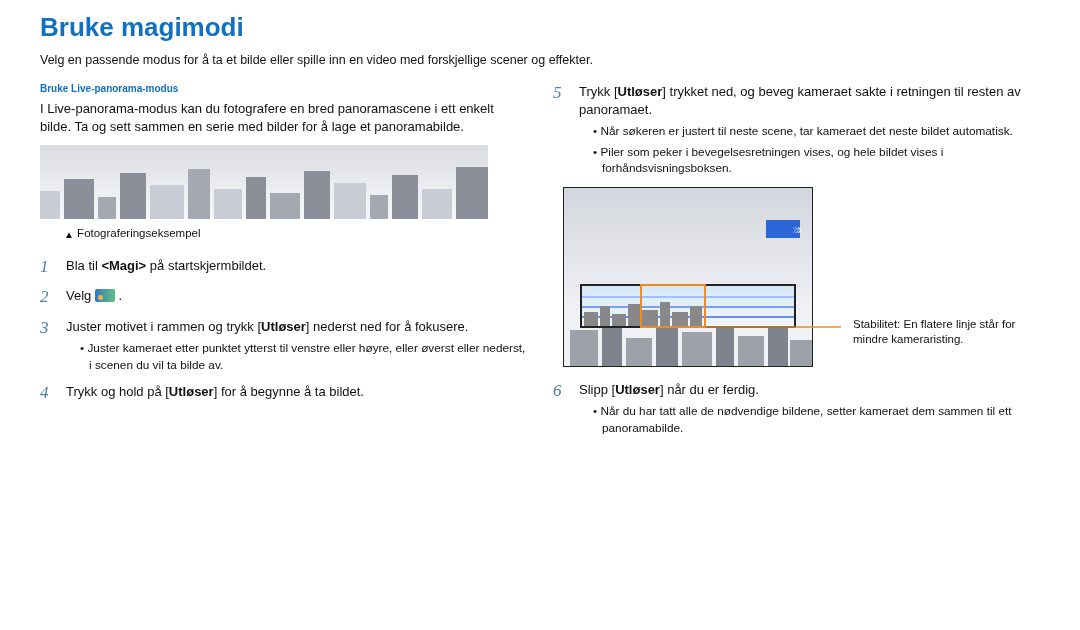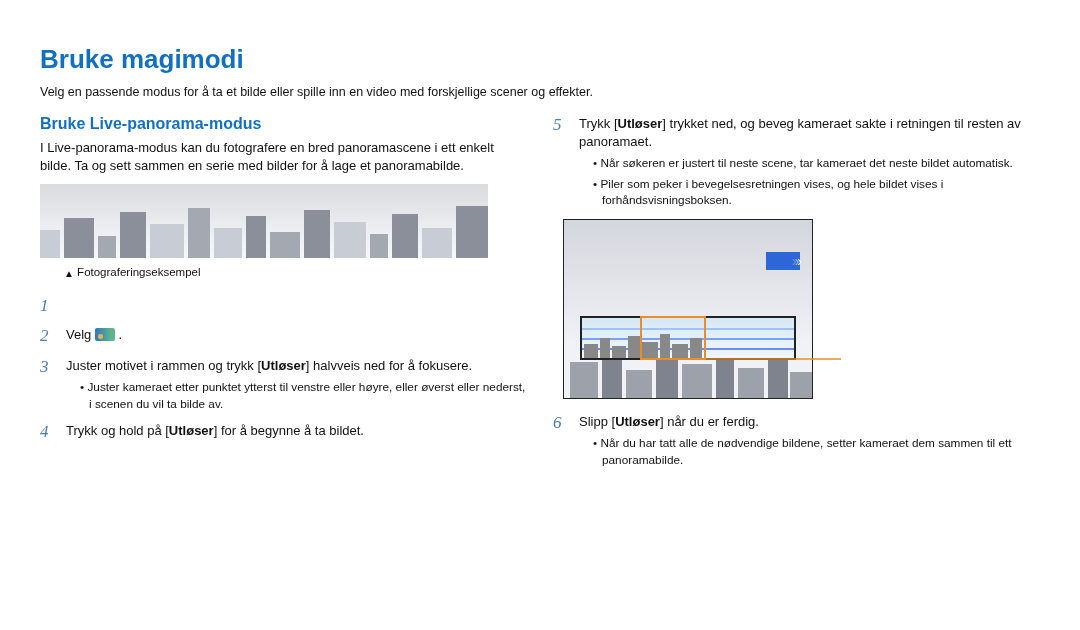--- a/index.html
+++ b/index.html
@@ -1,24 +1,24 @@
 <!DOCTYPE html>
 <html><head>
 <meta charset="utf-8">
 <style>
   * { box-sizing: border-box; margin: 0; padding: 0; }
   html, body { width: 1080px; height: 630px; background: #fff; font-family: Arial, Helvetica, sans-serif; }
   .page {
-    width: 1080px; height: 630px; padding: 44px 40px 10px 40px; position: relative;
+    width: 1080px; height: 630px; padding: 12px 40px 10px 40px; position: relative;
   }
   .title { color: #1270c3; font-size: 26px; font-weight: 700; margin-bottom: 10px; }
   .subtitle-line { color: #111; font-size: 12.5px; margin-bottom: 16px; }
   .cols { display: flex; gap: 26px; }
   .col { flex: 1 1 0; }
-  .section-title { color: #1270c3; font-size: 16px; font-weight: 700; margin-bottom: 6px; }
+  .section-title { color: #1270c3; font-size: 10px; font-weight: 700; margin-bottom: 6px; }
   .para { font-size: 13px; color: #111; line-height: 1.35; }
   .pano-illus {
     width: 448px; height: 74px; margin-top: 10px; margin-bottom: 8px;
     background: #fff; position: relative;
   }
   .sky { position: absolute; inset: 0; background: linear-gradient(180deg,#d9dbdf 0%,#eceef2 60%,#f6f7fa 100%); }
   .bldg { position: absolute; bottom: 0; background: #a4a8b0; }
   .bldg.dark { background: #8a8f99; }
   .bldg.light { background: #c8ccd4; }
   .caption { font-size: 11.5px; color: #111; margin-top: 6px; margin-left: 24px; }
@@ -134,31 +134,34 @@
           <div class="bldg dark b15"></div>
       </div>
       <div class="caption">
         <span class="triup">▲</span>
         <span>Fotograferingseksempel</span>
       </div>
 
       <div class="steps">
         <div class="step">
           <div class="stepnum">1</div>
+          <div class="stepbody">
+            <span>Bla til </span><span class="bold">&lt;Magi&gt;</span><span> på startskjermbildet.</span>
+          </div>
         </div>
         <div class="step">
           <div class="stepnum">2</div>
           <div class="stepbody">
             <span>Velg </span><span class="tiny-icon"></span><span> .</span>
           </div>
         </div>
         <div class="step">
           <div class="stepnum">3</div>
           <div class="stepbody">
-            <span>Juster motivet i rammen og trykk [</span><span class="bold">Utløser</span><span>] halvveis ned for å fokusere.</span>
+            <span>Juster motivet i rammen og trykk [</span><span class="bold">Utløser</span><span>] nederst ned for å fokusere.</span>
             <div class="bullet sub">• <span>Juster kameraet etter punktet ytterst til venstre eller høyre, eller øverst eller nederst, i scenen du vil ta bilde av.</span></div>
           </div>
         </div>
         <div class="step">
           <div class="stepnum">4</div>
           <div class="stepbody">
             <span>Trykk og hold på [</span><span class="bold">Utløser</span><span>] for å begynne å ta bildet.</span>
           </div>
         </div>
       </div>
@@ -207,20 +210,21 @@
               <div class="sb" style="left:108px;width:12px;height:20px"></div>
             </div>
             <div class="hl"></div>
           </div>
         </div>
         <div class="leader">
           <svg viewBox="0 0 360 40">
               <line x1="0" y1="8" x2="160" y2="8" stroke="#eb8b2a" stroke-width="1.5"></line>
             </svg>
         </div>
+        <div class="callout">Stabilitet: En flatere linje står for mindre kameraristing.</div>
       </div>
 
       <div class="step" style="margin-top:14px">
         <div class="stepnum">6</div>
         <div class="stepbody">
           <span>Slipp [</span><span class="bold">Utløser</span><span>] når du er ferdig.</span>
           <div class="bullet">• <span>Når du har tatt alle de nødvendige bildene, setter kameraet dem sammen til ett panoramabilde.</span></div>
         </div>
       </div>
     </div>

